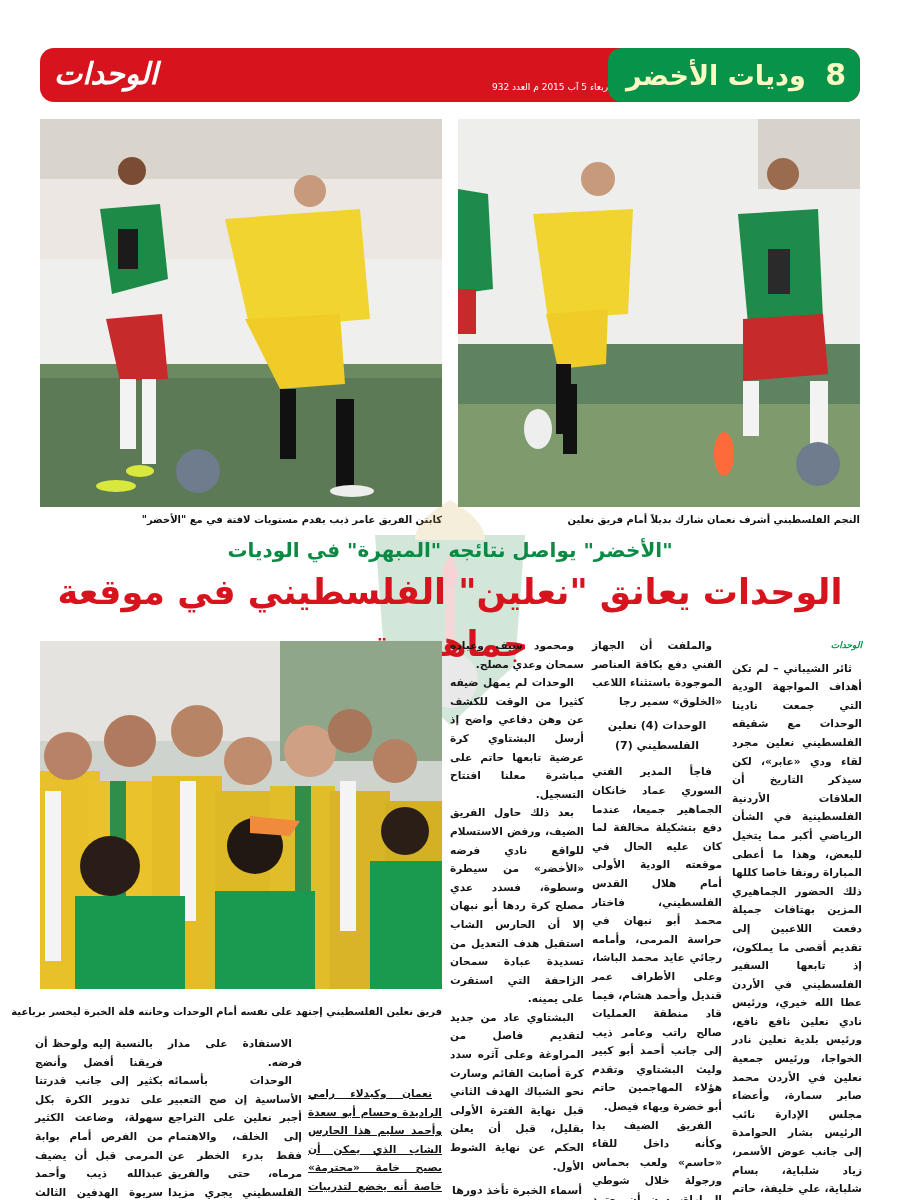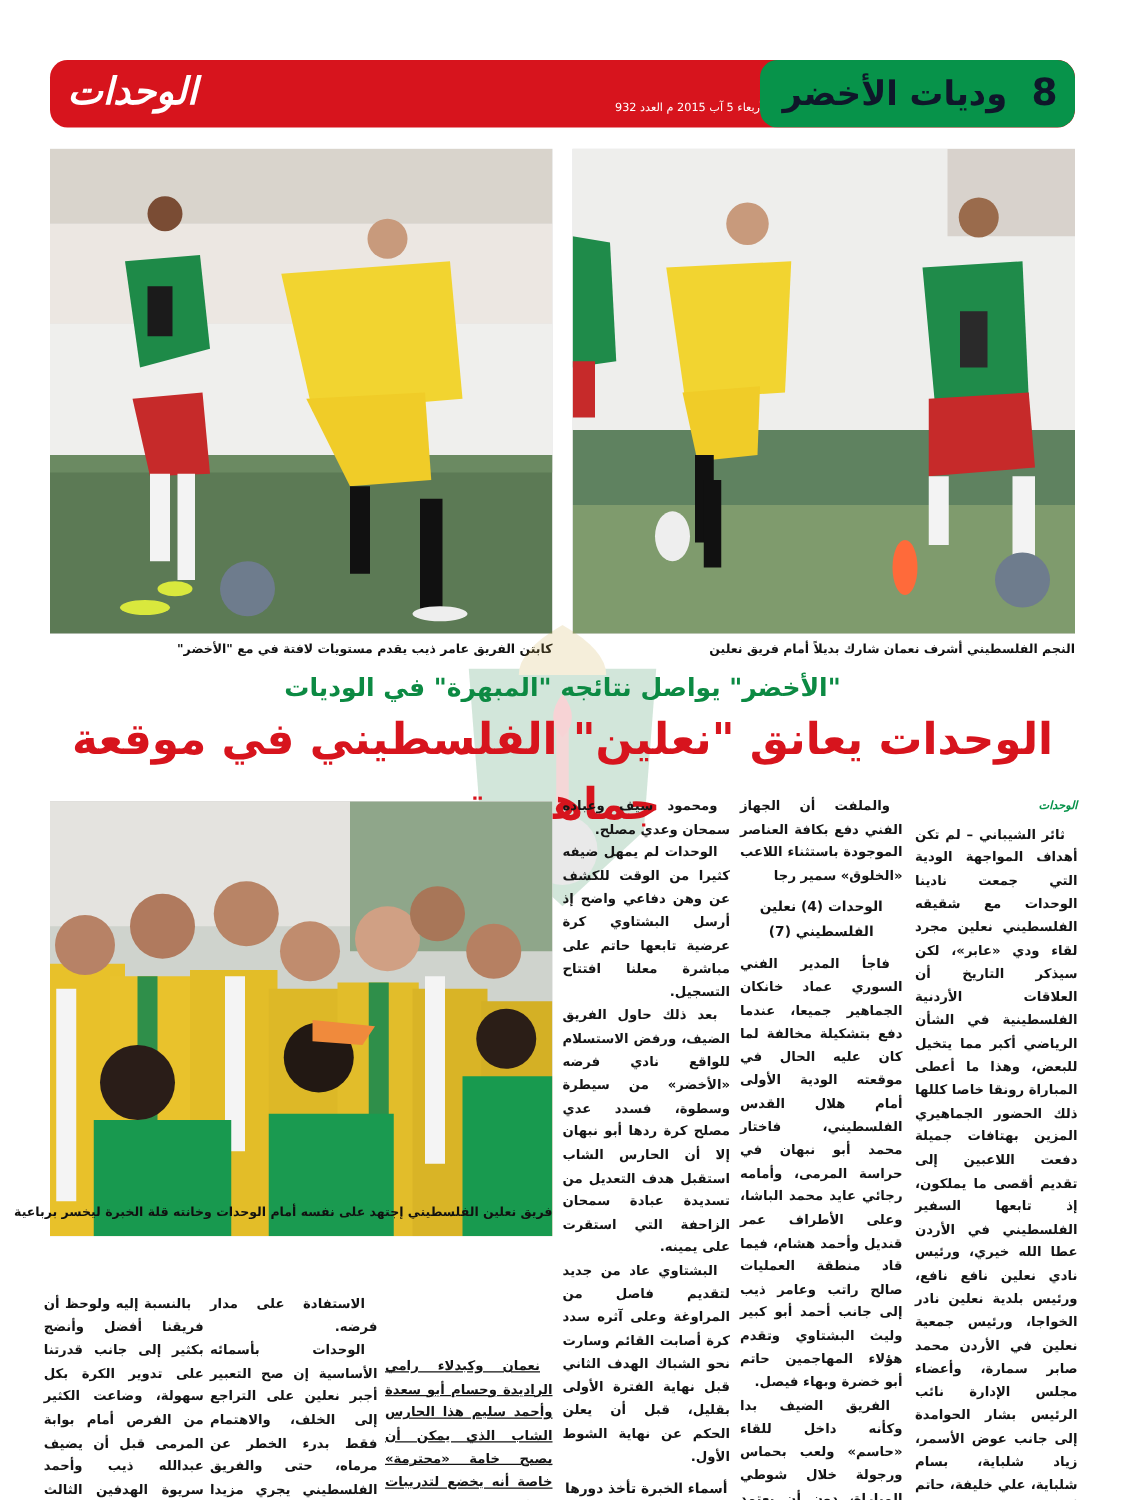--- a/index.html
+++ b/index.html
@@ -9,21 +9,21 @@
   
   .banner {
     position: absolute; left: 40px; top: 48px; width: 820px; height: 54px;
     background: #d7141d; border-radius: 14px; overflow: hidden;
   }
   .banner-green {
     position: absolute; right: 0; top: 0; width: 252px; height: 54px;
     background: #07934a; border-radius: 14px;
   }
   .banner-section {
-    position: absolute; right: 14px; top: 7px; color: #0f172a;
+    position: absolute; right: 14px; top: 7px; color: #fef9c3;
     font-family: "DejaVu Sans", sans-serif; font-weight: bold; font-size: 27px;
     direction: rtl; white-space: nowrap; line-height: 40px;
   }
   .banner-section .page-num { font-size: 30px; margin-left: 10px; }
   .banner-date {
     position: absolute; left: 452px; top: 34px; color: #fff; font-size: 9px;
     direction: rtl; white-space: nowrap;
   }
   .banner-brand {
     position: absolute; left: 14px; top: 4px; color: #fff;
@@ -36,21 +36,21 @@
   .photo-1 { left: 40px; top: 119px; width: 402px; height: 388px; }
   .photo-2 { left: 458px; top: 119px; width: 402px; height: 388px; }
   .photo-3 { left: 40px; top: 641px; width: 402px; height: 348px; }
 
   .caption {
     position: absolute; font-size: 10px; direction: rtl; white-space: nowrap;
     color: #111; font-weight: bold;
   }
   .cap-1 { right: 458px; top: 514px; }
   .cap-2 { right: 40px; top: 514px; }
-  .cap-3 { right: 458px; top: 965px; }
+  .cap-3 { right: 458px; top: 1006px; }
 
   
   .kicker {
     position: absolute; left: 0; width: 900px; top: 536px; text-align: center;
     color: #0c8a43; font-weight: bold; font-size: 20px; direction: rtl; line-height: 28px;
   }
   .headline {
     position: absolute; left: 0; width: 900px; top: 566px; text-align: center;
     color: #d7141d; font-weight: bold; font-size: 35px; direction: rtl; line-height: 52px;
     letter-spacing: -0.5px;

